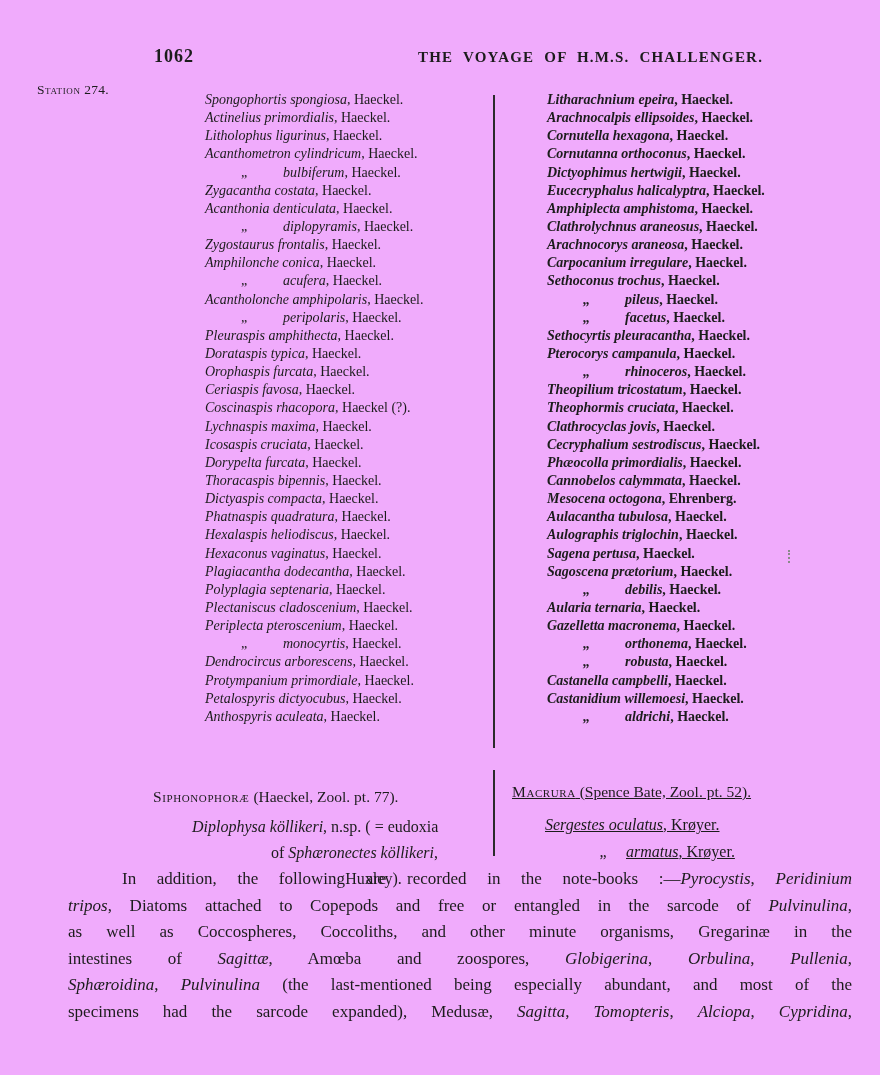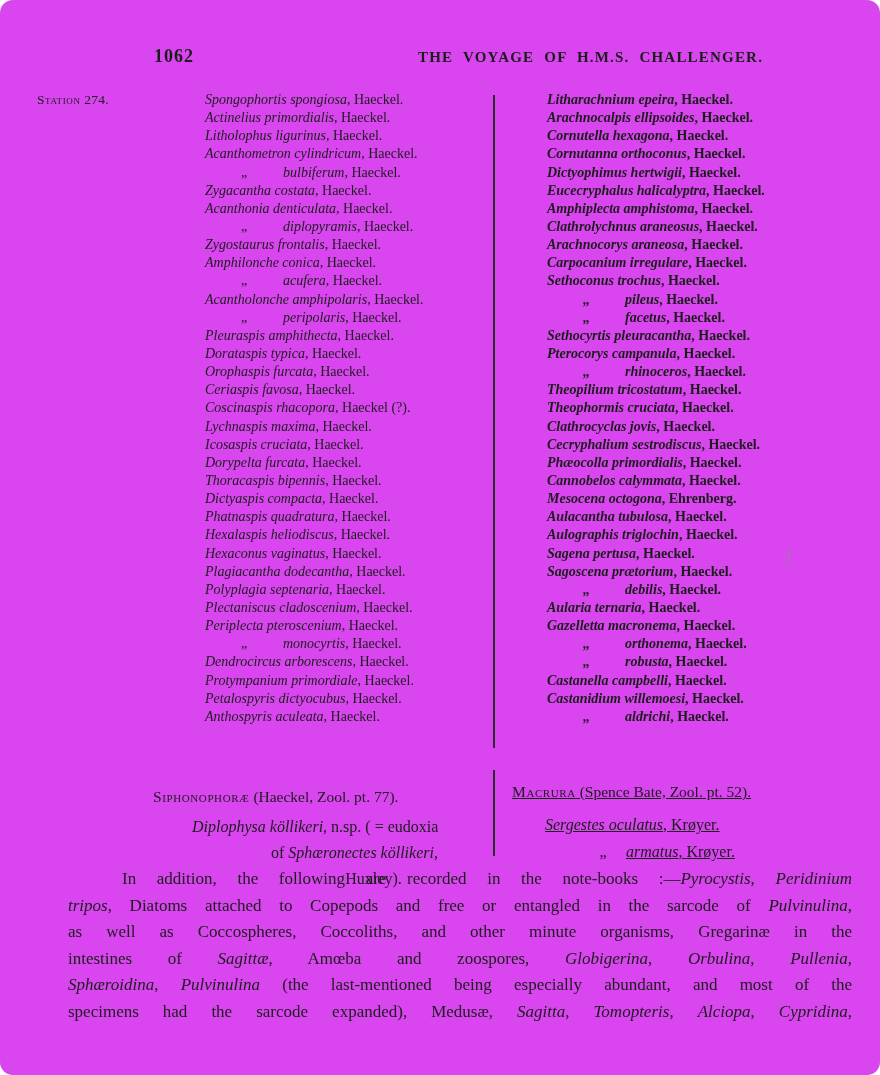--- a/index.html
+++ b/index.html
@@ -1,22 +1,22 @@
 <!DOCTYPE html>
 <html><head>
 <meta charset="utf-8">
 <style>
   html,body { margin:0; padding:0; background:#ffffff; }
   .page {
-    position:relative; width:880px; height:1075px; background:#d946ef;
-    font-family:"Liberation Serif", serif; color:#1c1c1c; overflow:hidden;border-radius:13px;
+    position:relative; width:880px; height:1075px; background:#f0abfc;
+    font-family:"Liberation Serif", serif; color:#1c1c1c; overflow:hidden;
   }
   .page-number { position:absolute; left:154px; top:46px; font-size:18px; font-weight:bold; letter-spacing:1px; }
   .running-title { position:absolute; left:418px; top:49px; font-size:15px; font-weight:bold; letter-spacing:1.2px; word-spacing:5px; }
-  .station { position:absolute; left:37px; top:92px; font-size:13.5px; letter-spacing:0.3px; }
+  .station { position:absolute; left:37px; top:82px; font-size:13.5px; letter-spacing:0.3px; }
   .sc { font-variant:small-caps; letter-spacing:0.6px; }
 
   .col { position:absolute; top:91px; font-size:14px; line-height:18.15px; }
   .col-left { left:205px; width:288px; }
   .col-right { left:547px; width:300px;font-weight:bold; }
   .entry { white-space:nowrap; height:18.15px; }
   .entry .it, .it { font-style:italic; }
   .entry .ditto { display:inline-block; width:78px; text-align:center; font-style:normal; }
 
   .vrule { position:absolute; left:493px; width:1.6px; background:#2b2b2b; }

